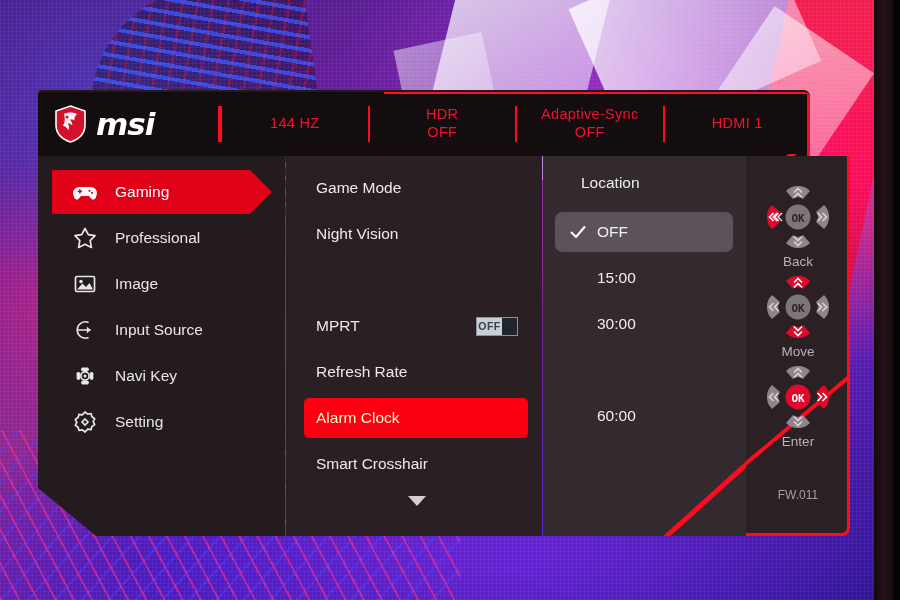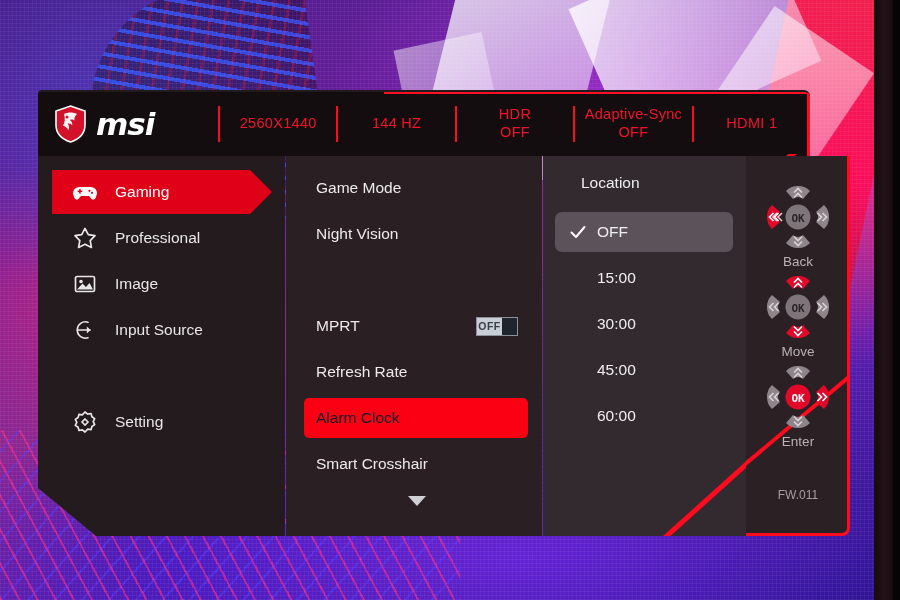--- a/index.html
+++ b/index.html
@@ -205,21 +205,21 @@
   .side-icon { width: 26px; height: 26px; flex: 0 0 auto; display:block; }
 
   
   .mid-item {
     position: absolute; left: 18px; width: 224px; height: 40px;
     display: flex; align-items: center; justify-content: space-between;
     padding: 0 10px 0 12px;
     color: #eceaec; font-size: 15.5px;
     border-radius: 5px;
   }
-  .mid-item.active { background: #fb0012; color: #0f172a; }
+  .mid-item.active { background: #fb0012; color: #fef9c3; }
   .toggle-off {
     width: 42px; height: 19px; background: #c9cfd6;
     display: flex; align-items: center;
     border: 1px solid #8b9199;
   }
   .toggle-off .tg-label {
     flex: 1; text-align: center; font-size: 10.5px; font-weight: bold;
     color: #3a4048; letter-spacing: .5px;
   }
   .toggle-off .tg-knob { width: 15px; height: 17px; background: #20252b; }
@@ -288,21 +288,20 @@
             <path d="M10 9 c4-2 9-2 13 0 c-2 2-3 4-2.5 6.5 c-1.5-1-3-1.2-4.5-.6
                      c1.8 1.4 2.6 3.4 2.2 5.6 c-1.2-1.6-2.8-2.4-4.6-2.3
                      c1.6 2.2 1.9 4.6 .9 7 c-1.4-2.3-3.3-3.8-5.6-4.4
                      c2.2-3.4 2.4-7.4 1.1-11.8 Z" fill="#ffffff" opacity=".95"></path>
             <circle cx="13" cy="12" r="1.5" fill="#d4112a"></circle>
           </svg>
         </div>
         <div class="msi-word">msi</div>
       </div>
       <div class="header-sep"></div>
-      <div class="header-item">2560X1440</div>
       <div class="header-sep"></div>
       <div class="header-item">144 HZ</div>
       <div class="header-sep"></div>
       <div class="header-item">HDR
 OFF</div>
       <div class="header-sep"></div>
       <div class="header-item">Adaptive-Sync
 OFF</div>
       <div class="header-sep"></div>
       <div class="header-item">HDMI 1</div>
@@ -359,20 +358,33 @@
           <span class="side-icon">
             <svg viewBox="0 0 26 26" width="26" height="26">
               <path d="M16 5.2 A8.2 8.2 0 1 0 16 20.8" fill="none" stroke="#e9e6e8" stroke-width="1.7" stroke-linecap="round"></path>
               <path d="M6 13 H18" fill="none" stroke="#e9e6e8" stroke-width="1.7" stroke-linecap="round"></path>
               <path d="M14.8 9.6 L18.6 13 L14.8 16.4 Z" fill="#e9e6e8"></path>
             </svg>
           </span>
           <span>Input Source</span>
         </div>
 
+        <div class="side-item" style="top:198px;">
+          <span class="side-icon">
+            <svg viewBox="0 0 26 26" width="26" height="26">
+              <circle cx="13" cy="13" r="4.1" fill="none" stroke="#e9e6e8" stroke-width="1.7"></circle>
+              <circle cx="13" cy="13" r="1.5" fill="#e9e6e8"></circle>
+              <path d="M10.2 4.6 h5.6 a2 2 0 0 1 0 3.6 h-5.6 a2 2 0 0 1 0-3.6 Z" fill="#e9e6e8"></path>
+              <path d="M10.2 17.8 h5.6 a2 2 0 0 1 0 3.6 h-5.6 a2 2 0 0 1 0-3.6 Z" fill="#e9e6e8"></path>
+              <path d="M4.6 10.2 v5.6 a2 2 0 0 0 3.6 0 v-5.6 a2 2 0 0 0-3.6 0 Z" fill="#e9e6e8"></path>
+              <path d="M17.8 10.2 v5.6 a2 2 0 0 0 3.6 0 v-5.6 a2 2 0 0 0-3.6 0 Z" fill="#e9e6e8"></path>
+            </svg>
+          </span>
+          <span>Navi Key</span>
+        </div>
 
         <div class="side-item" style="top:244px;">
           <span class="side-icon">
             <svg viewBox="0 0 26 26" width="26" height="26">
               <path d="M13 3 l2.7 2.1 3.3-.6 .9 3.2 2.8 1.9-1.5 3 1.5 3-2.8 1.9-.9 3.2-3.3-.6L13 23
                        l-2.7-2.1-3.3 .6-.9-3.2-2.8-1.9 1.5-3-1.5-3 2.8-1.9 .9-3.2 3.3 .6 Z" fill="none" stroke="#e9e6e8" stroke-width="1.7" stroke-linejoin="round"></path>
               <path d="M13 10 L16 13 L13 16 L10 13 Z" fill="none" stroke="#e9e6e8" stroke-width="1.6"></path>
             </svg>
           </span>
           <span>Setting</span>
@@ -415,23 +427,20 @@
             </svg>
           </span>
           <span>OFF</span>
         </div>
 
         <div class="opt-item" style="top:102px; padding-left:42px;">
           <span>15:00</span>
         </div>
         <div class="opt-item" style="top:148px; padding-left:42px;">
           <span>30:00</span>
-        </div>
-        <div class="opt-item" style="top:194px; padding-left:42px;">
-          <span>45:00</span>
         </div>
         <div class="opt-item" style="top:240px; padding-left:42px;">
           <span>60:00</span>
         </div>
       </div>
       <div class="col-3-accent">
           <i></i>
         </div>
 
       <div class="col-4">

